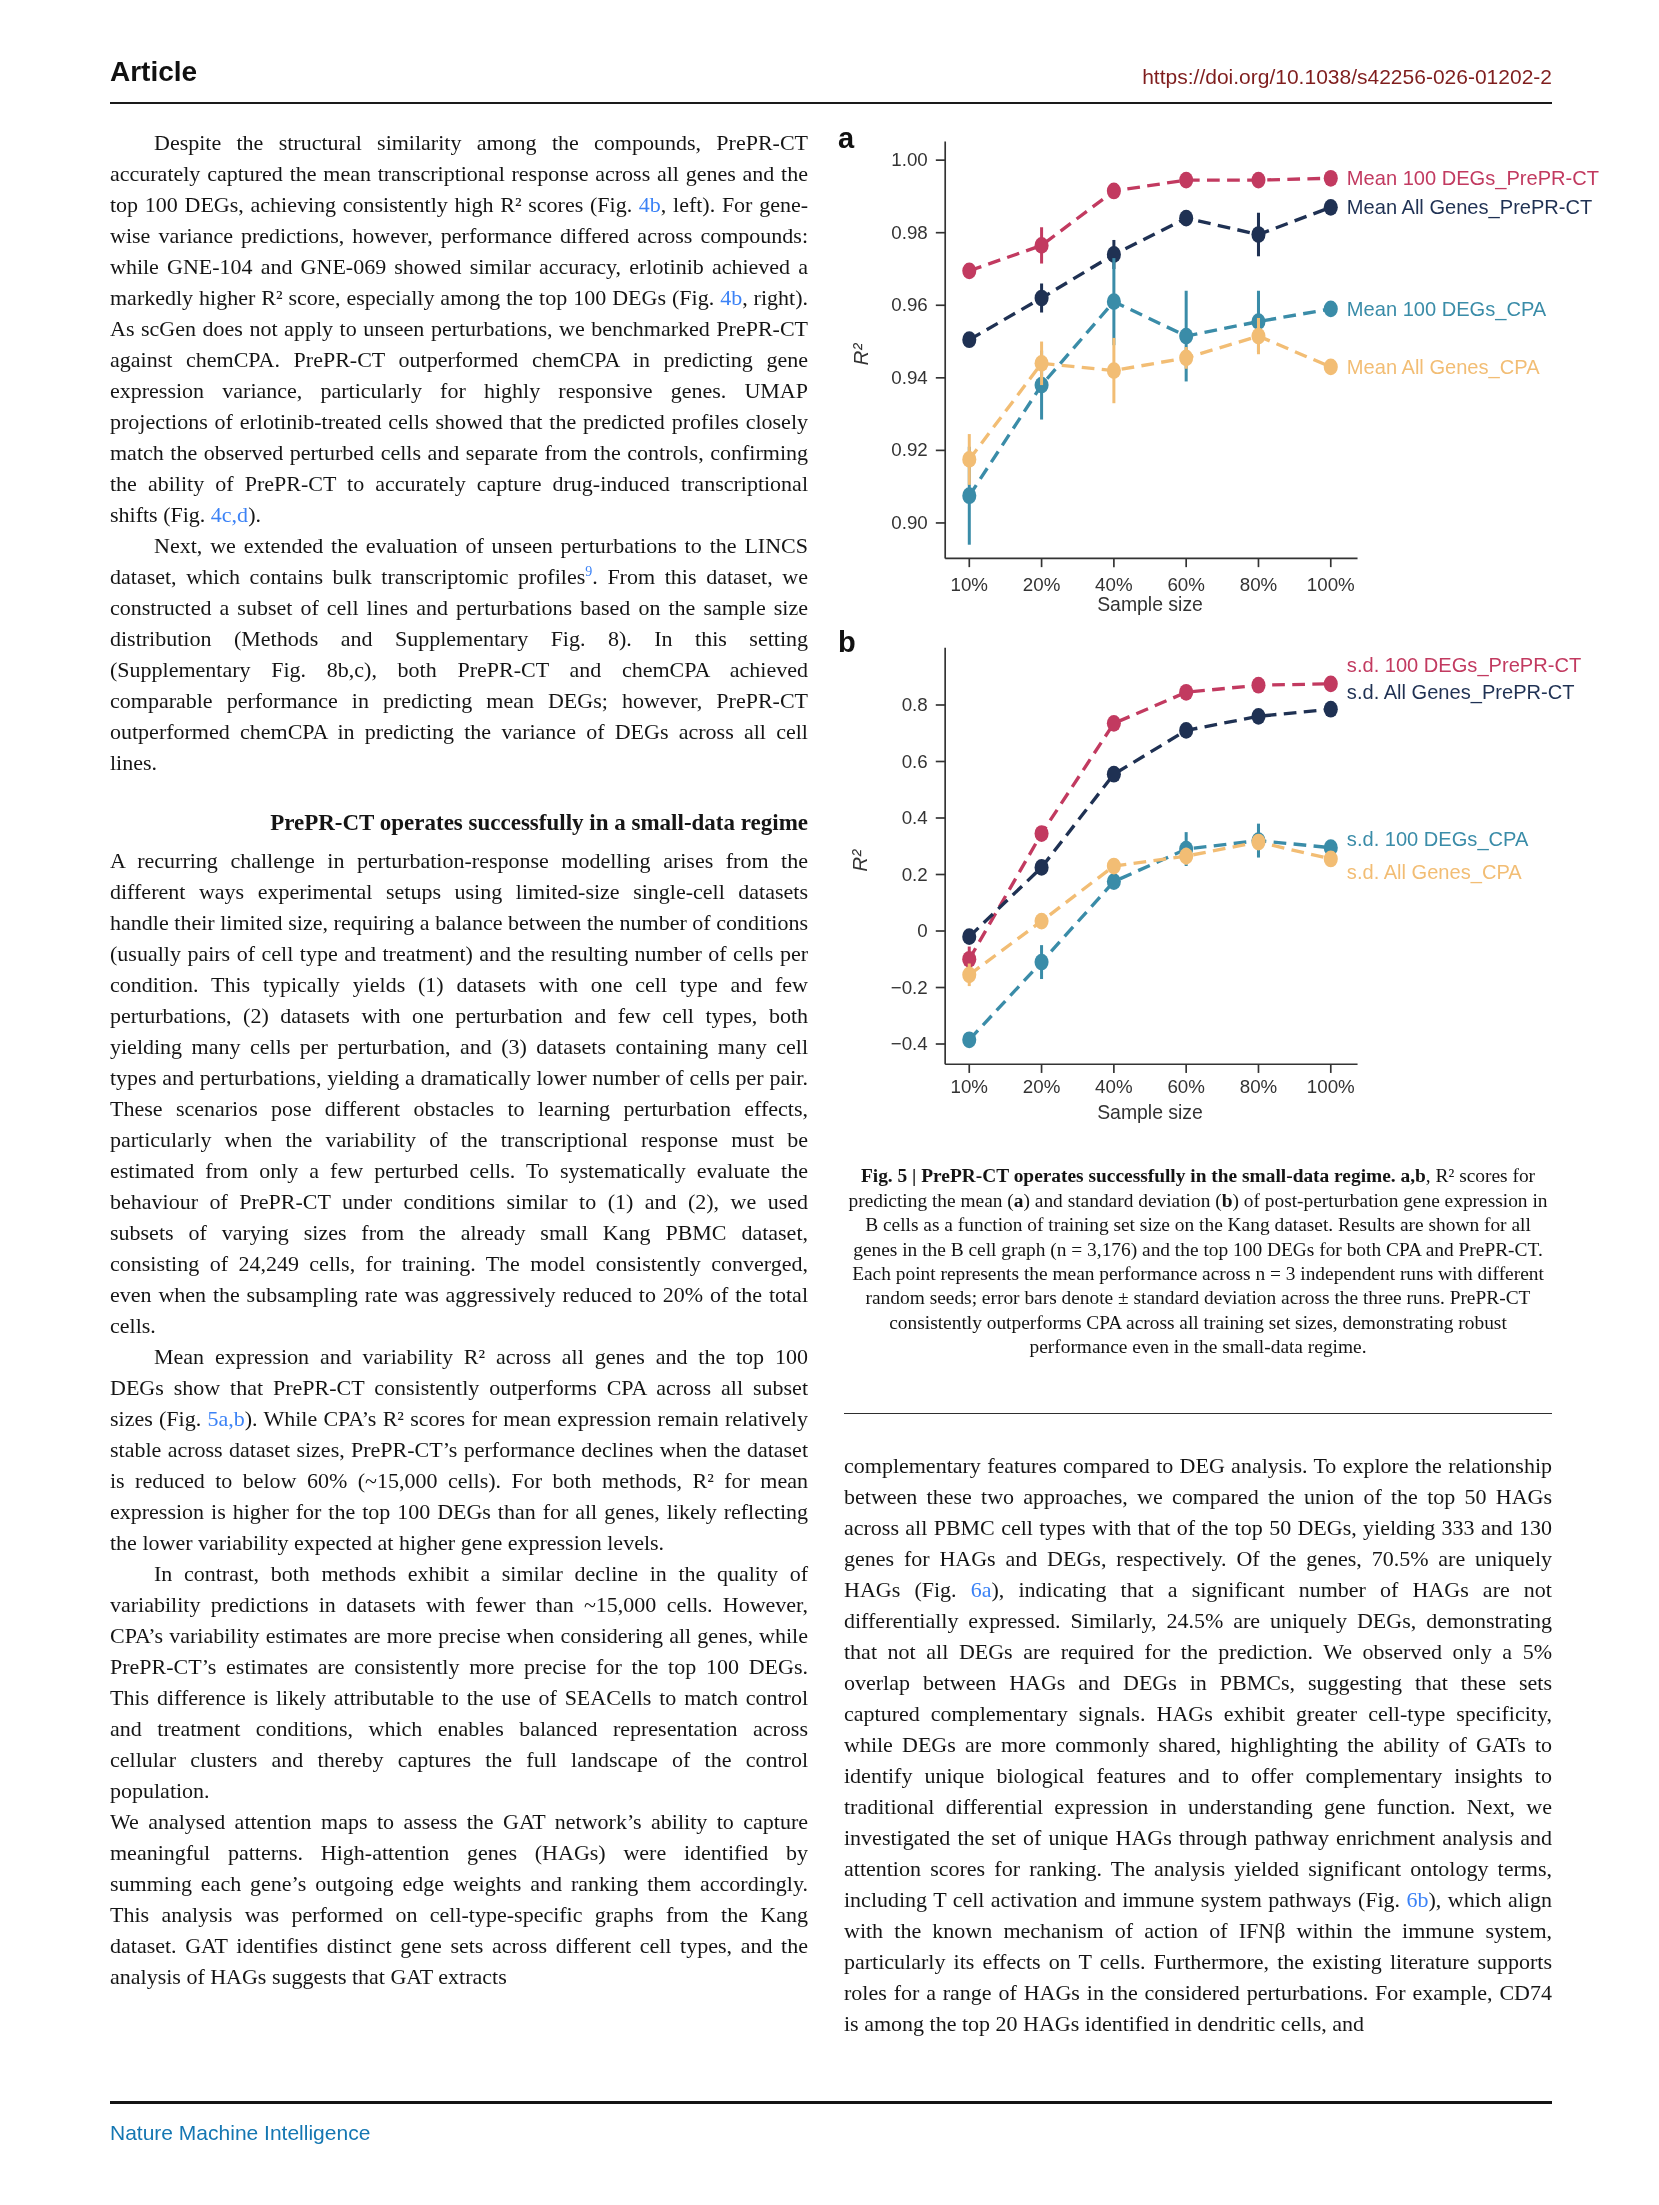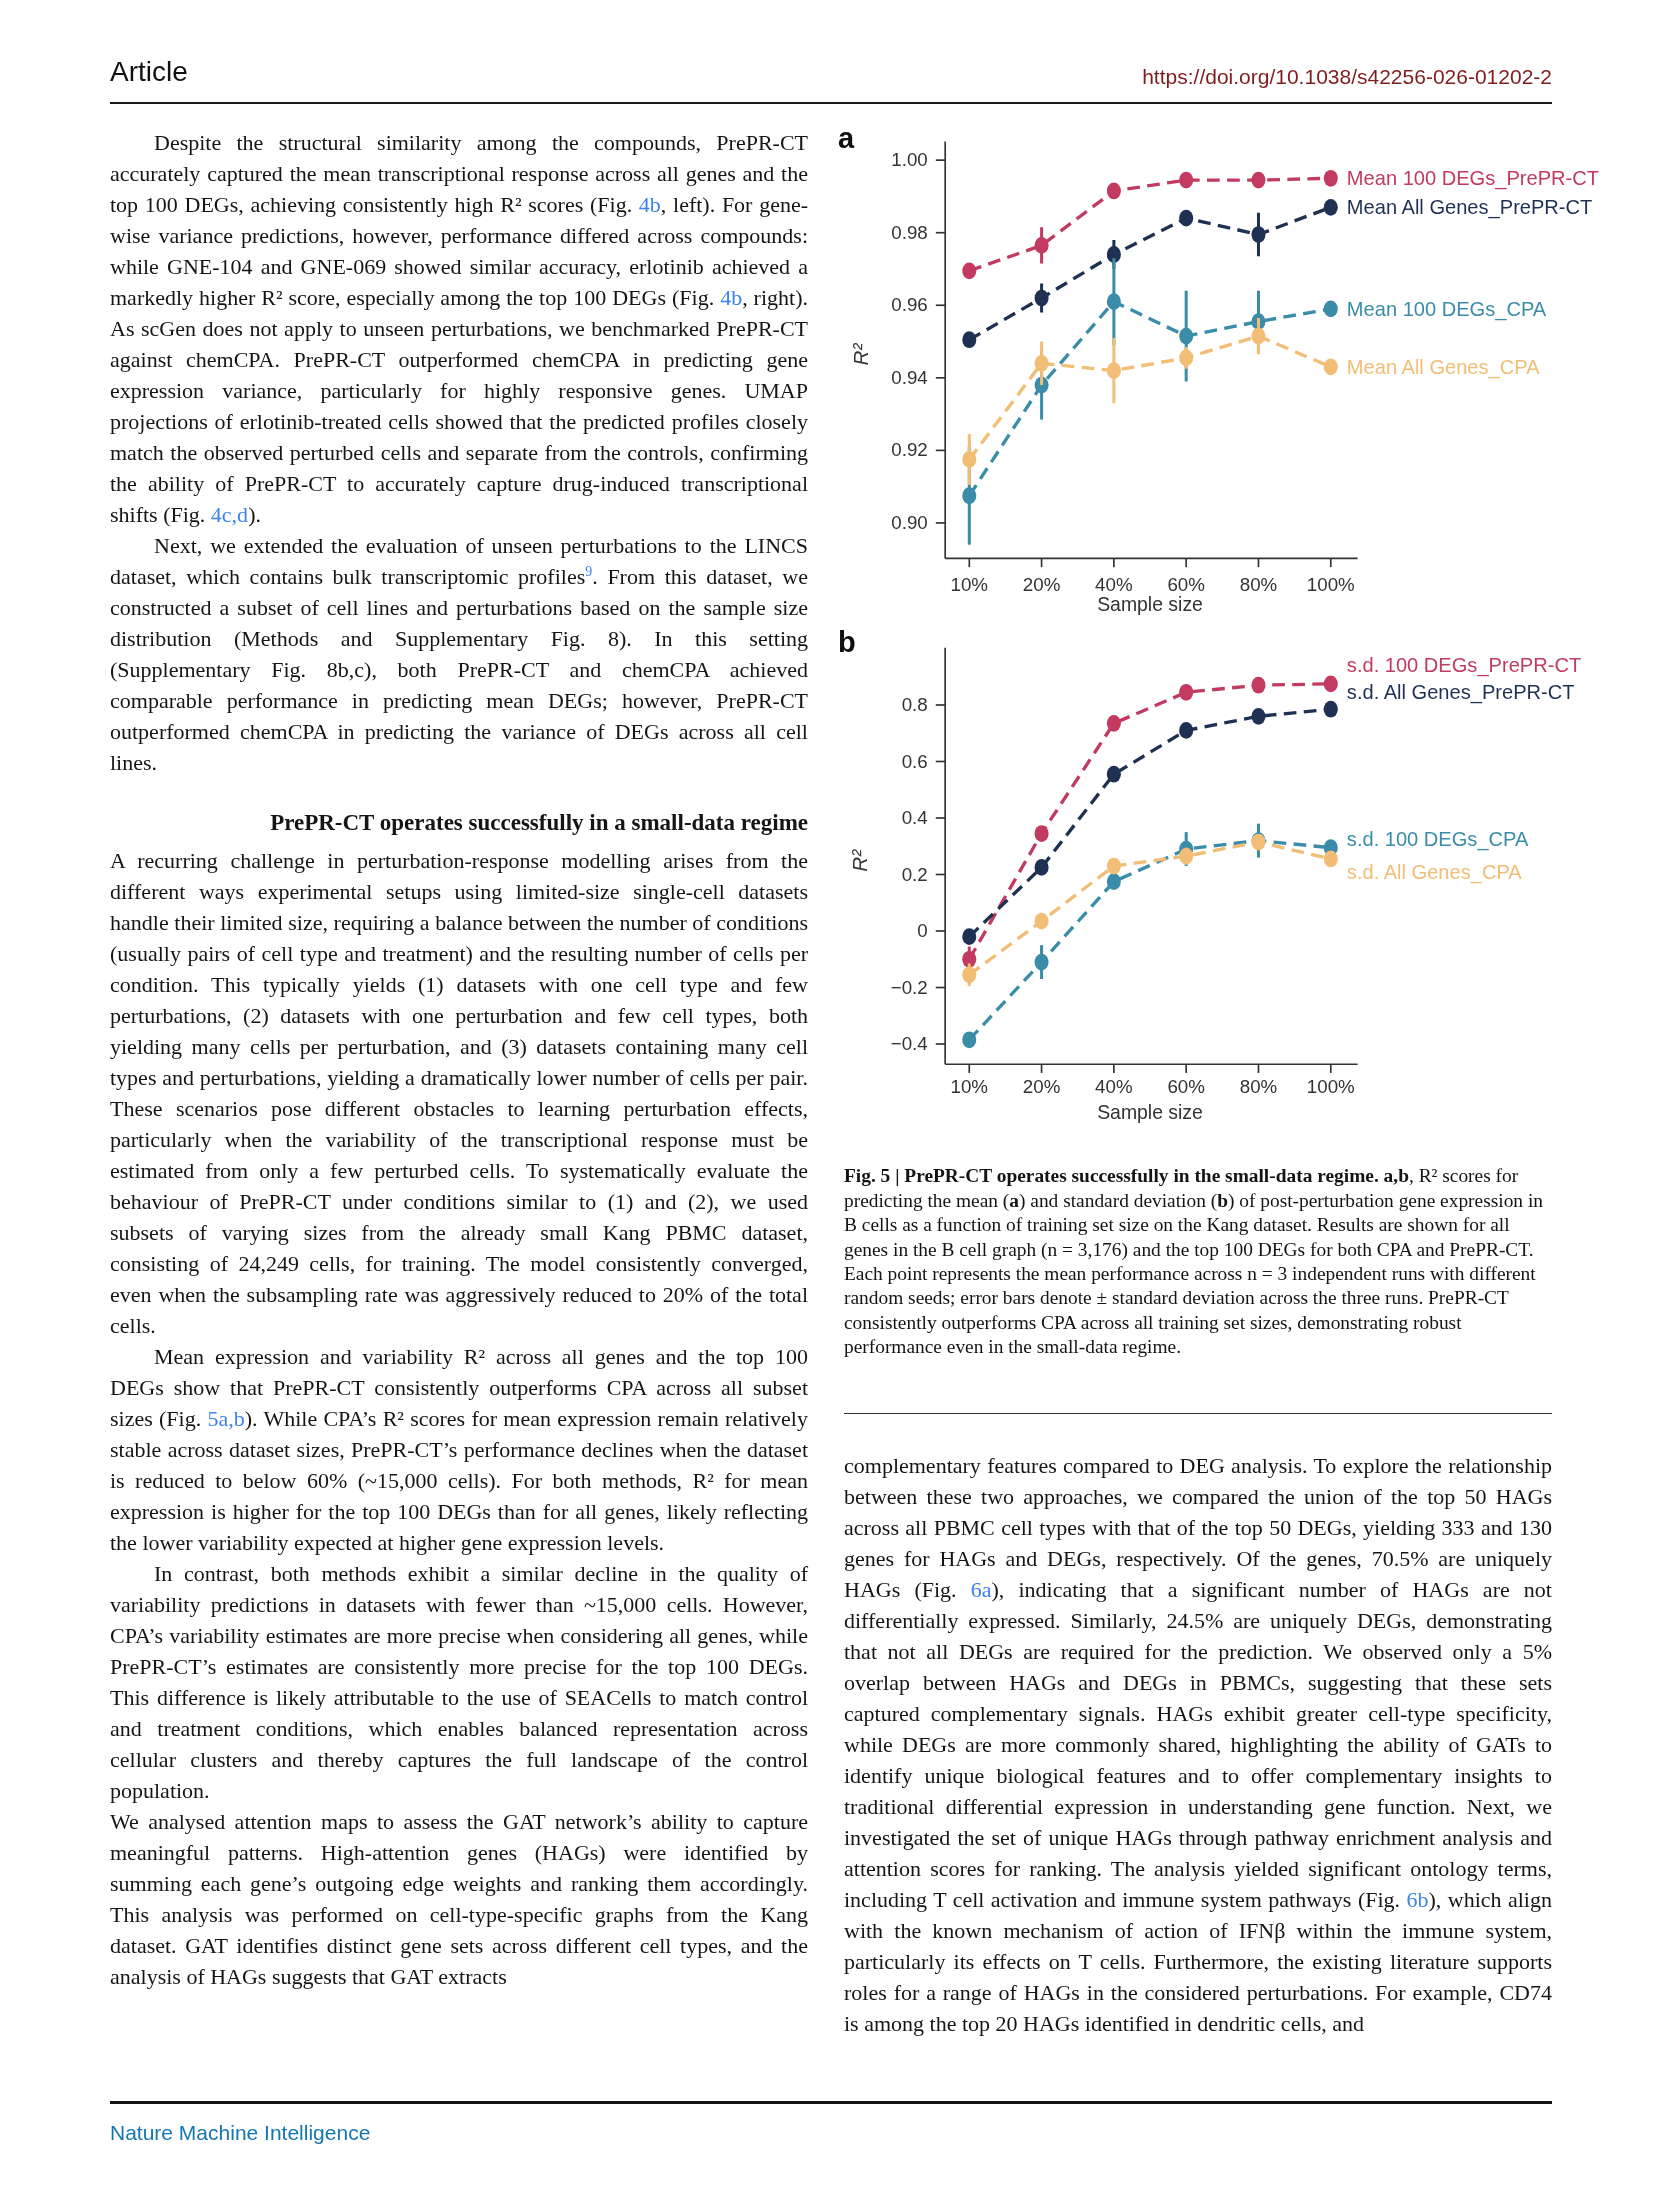--- a/index.html
+++ b/index.html
@@ -3,21 +3,21 @@
 <meta charset="utf-8">
 <style>
   html,body{margin:0;padding:0;background:#e8e8e8;}
   .page{
     position:relative;width:1660px;height:2205px;background:#ffffff;
     font-family:"Liberation Serif",serif;color:#151515;overflow:hidden;
   }
   
   .article-label{
     position:absolute;left:110px;top:56px;
-    font-family:"Liberation Sans",sans-serif;font-weight:400;font-size:28px;color:#111;
+    font-family:"Liberation Sans",sans-serif;font-weight:700;font-size:28px;color:#111;
   }
   .doi-link{
     position:absolute;right:108px;top:65px;
     font-family:"Liberation Sans",sans-serif;font-size:21px;color:#7f1d1d;text-decoration:none;cursor:pointer;
   }
   .header-rule{position:absolute;left:110px;top:102px;width:1442px;height:2px;background:#1a1a1a;}
   
   .col{position:absolute;width:698px;font-size:22px;line-height:31px;text-align:justify;}
   .col-left{left:110px;top:127px;}
   .col-right{left:844px;top:1450px;width:708px;}
@@ -33,21 +33,21 @@
   #chart-a-svg{top:124px;}
   #chart-b-svg{top:629px;}
   .panel-label{
     position:absolute;left:838px;font-family:"Liberation Sans",sans-serif;
     font-weight:700;font-size:29px;color:#111;
   }
   #panel-a{top:122px;}
   #panel-b{top:626px;}
   .fig-caption{
     position:absolute;left:844px;top:1145px;width:708px;
-    font-size:19.4px;line-height:24.4px;text-align:left;color:#141414;
+    font-size:19.4px;line-height:24.4px;text-align:center;color:#141414;
   }
   .fig-caption .b{font-weight:700;}
   .fig-divider{position:absolute;left:844px;top:1413px;width:708px;height:1.3px;background:#2e2e2e;}
   
   .footer-rule{position:absolute;left:110px;top:2101px;width:1442px;height:2.7px;background:#141414;}
   .footer-journal{
     position:absolute;left:110px;top:2121px;
     font-family:"Liberation Sans",sans-serif;font-size:21px;font-weight:500;color:#1577b2;cursor:pointer;
   }
 </style>

